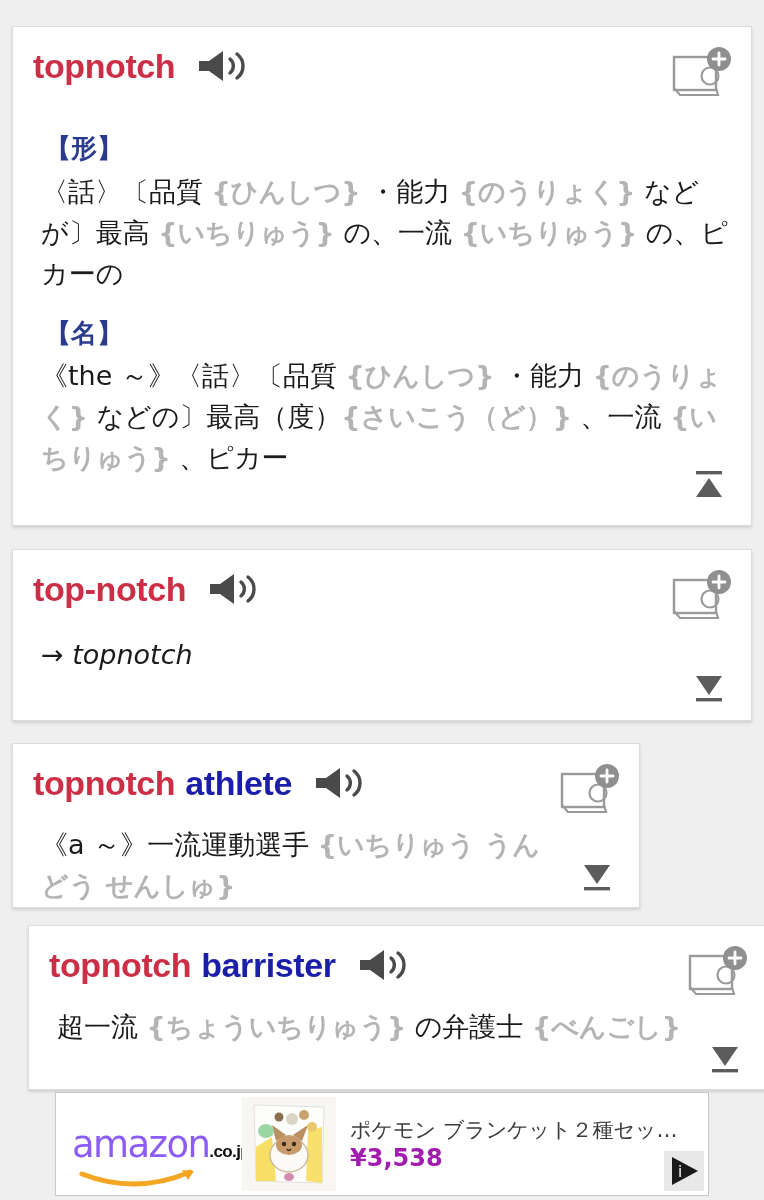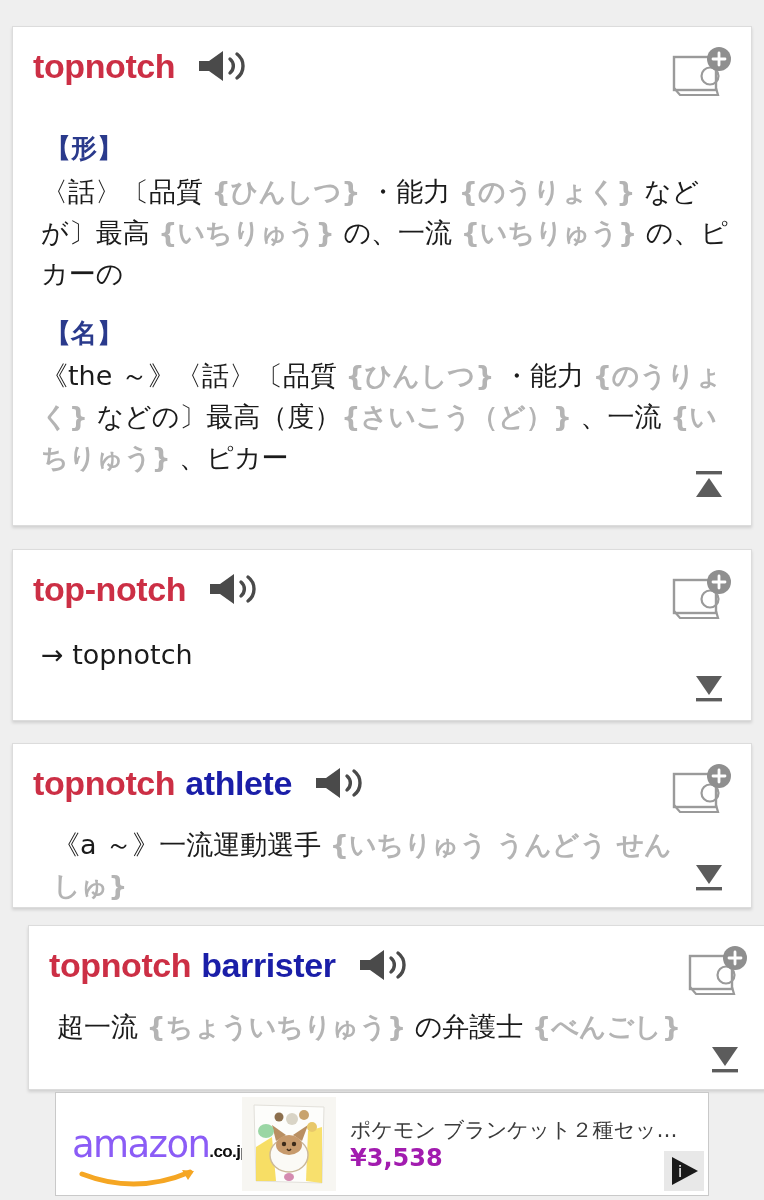--- a/index.html
+++ b/index.html
@@ -206,54 +206,54 @@
     </div>
     <div class="note-add">
       <svg width="62" height="60" viewBox="0 0 62 60">
         <rect x="3" y="10" width="42" height="33" fill="none" stroke="#9a9a9a" stroke-width="2.4"></rect>
         <path d="M3 41 L9 48 L47 48 L45 41" fill="none" stroke="#9a9a9a" stroke-width="2.2"></path>
         <circle cx="39" cy="29" r="8.5" fill="none" stroke="#9a9a9a" stroke-width="2.2"></circle>
         <circle cx="48" cy="12" r="12" fill="#8f8f8f"></circle>
         <path d="M48 6 v12 M42 12 h12" stroke="#ffffff" stroke-width="2.8" stroke-linecap="round"></path>
       </svg>
     </div>
-    <div class="body-text" style="position:absolute; top:84px; left:0; right:8px;">
+    <div class="body-text" style="position:absolute; top:84px; left:0; right:8px;font-style:italic;">
       <div>
         <span>→ topnotch</span>
       </div>
     </div>
     <div class="arrow-btn" style="bottom:14px;">
       <svg width="40" height="40" viewBox="0 0 40 40">
         <path d="M20 29 L7 10 L33 10 Z" fill="#5c5c5c"></path>
         <rect x="7" y="32" width="26" height="3.4" fill="#5c5c5c"></rect>
       </svg>
     </div>
   </div>
 
-  <div class="card" style="left:12px; top:743px; width:740px; height:165px; position:absolute;">
+  <div class="card" style="left:12px; top:743px; width:628px; height:165px; position:absolute;">
     <div class="head-row">
       <span class="headword"><span class="hw-red">topnotch</span><span class="hw-gap"></span><span class="hw-blue">athlete</span></span>
       <span class="speaker">
         <svg width="52" height="36" viewBox="0 0 52 36">
           <path d="M2 13 h10 L26 3 v30 L12 23 H2 Z" fill="#4a4a4a"></path>
           <path d="M33 11 a9 9 0 0 1 0 14" stroke="#4a4a4a" stroke-width="3.4" fill="none" stroke-linecap="round"></path>
           <path d="M40 6 a15 15 0 0 1 0 24" stroke="#4a4a4a" stroke-width="3.4" fill="none" stroke-linecap="round"></path>
         </svg>
       </span>
     </div>
     <div class="note-add">
       <svg width="62" height="60" viewBox="0 0 62 60">
         <rect x="3" y="10" width="42" height="33" fill="none" stroke="#9a9a9a" stroke-width="2.4"></rect>
         <path d="M3 41 L9 48 L47 48 L45 41" fill="none" stroke="#9a9a9a" stroke-width="2.2"></path>
         <circle cx="39" cy="29" r="8.5" fill="none" stroke="#9a9a9a" stroke-width="2.2"></circle>
         <circle cx="48" cy="12" r="12" fill="#8f8f8f"></circle>
         <path d="M48 6 v12 M42 12 h12" stroke="#ffffff" stroke-width="2.8" stroke-linecap="round"></path>
       </svg>
     </div>
-    <div class="body-text" style="position:absolute; top:80px; left:12px; right:56px;">
+    <div class="body-text" style="position:absolute; top:80px; left:0; right:56px;">
       <div>
         <span>《a ～》一流運動選手 </span><span class="furi">{いちりゅう うんどう せんしゅ}</span>
       </div>
     </div>
     <div class="arrow-btn" style="bottom:12px;">
       <svg width="40" height="40" viewBox="0 0 40 40">
         <path d="M20 29 L7 10 L33 10 Z" fill="#5c5c5c"></path>
         <rect x="7" y="32" width="26" height="3.4" fill="#5c5c5c"></rect>
       </svg>
     </div>

